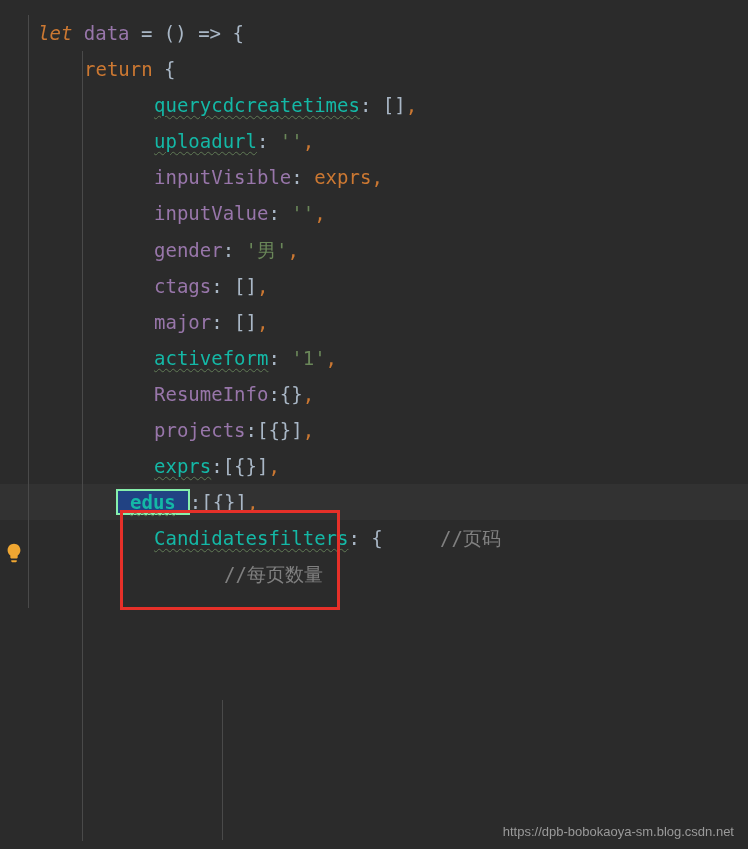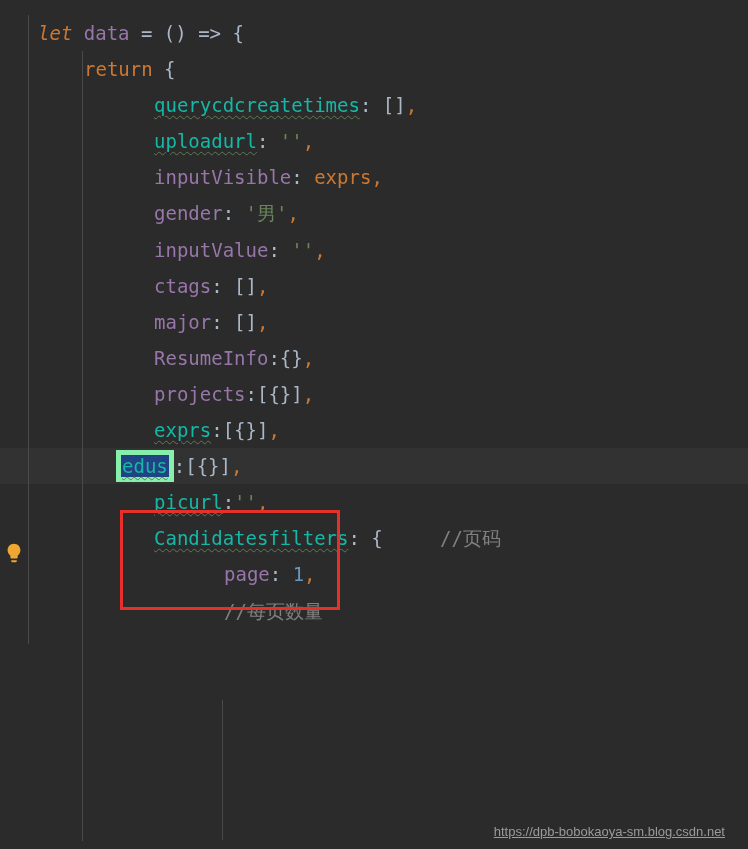--- a/index.html
+++ b/index.html
@@ -59,45 +59,45 @@
       text-underline-offset: 3px;
     }
     .str { color: #6a8759; }
     .num { color: #6897bb; }
     .punct { color: #cc7832; }
     .comment { color: #808080; }
     .text { color: #a9b7c6; }
     .watermark {
       position: absolute;
       bottom: 10px;
-      right: 23px;
+      right: 14px;
       color: #9a9a9a;
       font-size: 13px;
       font-family: sans-serif;
-      text-decoration: underline;
     }
     .bulb-icon {
       position: absolute;
       left: 3px;
       top: 542px;
     }
     .bulb-svg {
       width: 22px;
       height: 22px;
     }
     .highlight-line {
       background: #323232;
       margin-left: -38px;
       padding-left: 38px;
       margin-right: -10px;
     }
     .selected-text {
       background: #214283;
-      border: 5px solid #86efac;
-      padding: 0 1px;
+      border: 2px solid #86efac;
+      padding: 0 12px;
+      font-weight: bold;
     }
     .red-box {
       position: absolute;
       left: 120px;
       top: 510px;
       width: 220px;
       height: 100px;
       border: 3px solid #e63029;
       pointer-events: none;
     }
@@ -117,43 +117,42 @@
 
   <div class="line i1"><span class="kw">return</span><span class="text"> {</span></div>
 
   <div class="line i2"><span class="prop-wavy">querycdcreatetimes</span><span class="text">: </span><span class="text">[]</span><span class="punct">,</span></div>
 
 
   <div class="line i2"><span class="prop-wavy">uploadurl</span><span class="text">: </span><span class="str">''</span><span class="punct">,</span></div>
 
   <div class="line i2"><span class="prop">inputVisible</span><span class="text">: </span><span class="kw">exprs</span><span class="punct">,</span></div>
 
+  <div class="line i2"><span class="prop">inputValue</span><span class="text">: </span><span class="str">''</span><span class="punct">,</span></div>
+
   <div class="line i2"><span class="prop">gender</span><span class="text">: </span><span class="str">'男'</span><span class="punct">,</span></div>
-
-  <div class="line i2"><span class="prop">inputValue</span><span class="text">: </span><span class="str">''</span><span class="punct">,</span></div>
 
   <div class="line i2"><span class="prop">ctags</span><span class="text">: </span><span class="text">[]</span><span class="punct">,</span></div>
 
   <div class="line i2"><span class="prop">major</span><span class="text">: </span><span class="text">[]</span><span class="punct">,</span></div>
 
+  <div class="line i2"><span class="prop-wavy">activeform</span><span class="text">: </span><span class="str">'1'</span><span class="punct">,</span></div>
 
   <div class="line i2"><span class="prop">ResumeInfo</span><span class="text">:</span><span class="text">{}</span><span class="punct">,</span></div>
 
   <div class="line i2"><span class="prop">projects</span><span class="text">:</span><span class="text">[{}]</span><span class="punct">,</span></div>
 
   <div class="line i2"><span class="prop-wavy">exprs</span><span class="text">:</span><span class="text">[{}]</span><span class="punct">,</span></div>
 
   <div class="line i2 highlight-line"><span class="selected-text"><span class="prop-wavy">edus</span></span><span class="text">:</span><span class="text">[{}]</span><span class="punct">,</span></div>
 
-  <div class="line i2"><span class="prop-wavy">picurl</span><span class="text">:</span><span class="str">''</span><span class="punct">,</span></div>
 
 
   <div class="line i2"><span class="prop-wavy">Candidatesfilters</span><span class="text">: </span><span class="text">{</span><span class="text">     </span><span class="comment">//页码</span></div>
 
-  <div class="line i3"><span class="prop">page</span><span class="text">: </span><span class="num">1</span><span class="punct">,</span></div>
 
   <div class="line i3"><span class="comment">//每页数量</span></div>
 
 </div>
 
 <div class="bulb-icon">
   <svg class="bulb-svg" viewBox="0 0 24 24">
     <path fill="#f0a732" d="M9 21c0 .5.4 1 1 1h4c.6 0 1-.5 1-1v-1H9v1zm3-19C8.1 2 5 5.1 5 9c0 2.4 1.2 4.5 3 5.7V17c0 .5.4 1 1 1h6c.6 0 1-.5 1-1v-2.3c1.8-1.3 3-3.4 3-5.7 0-3.9-3.1-7-7-7z"></path>
   </svg>
 </div>

